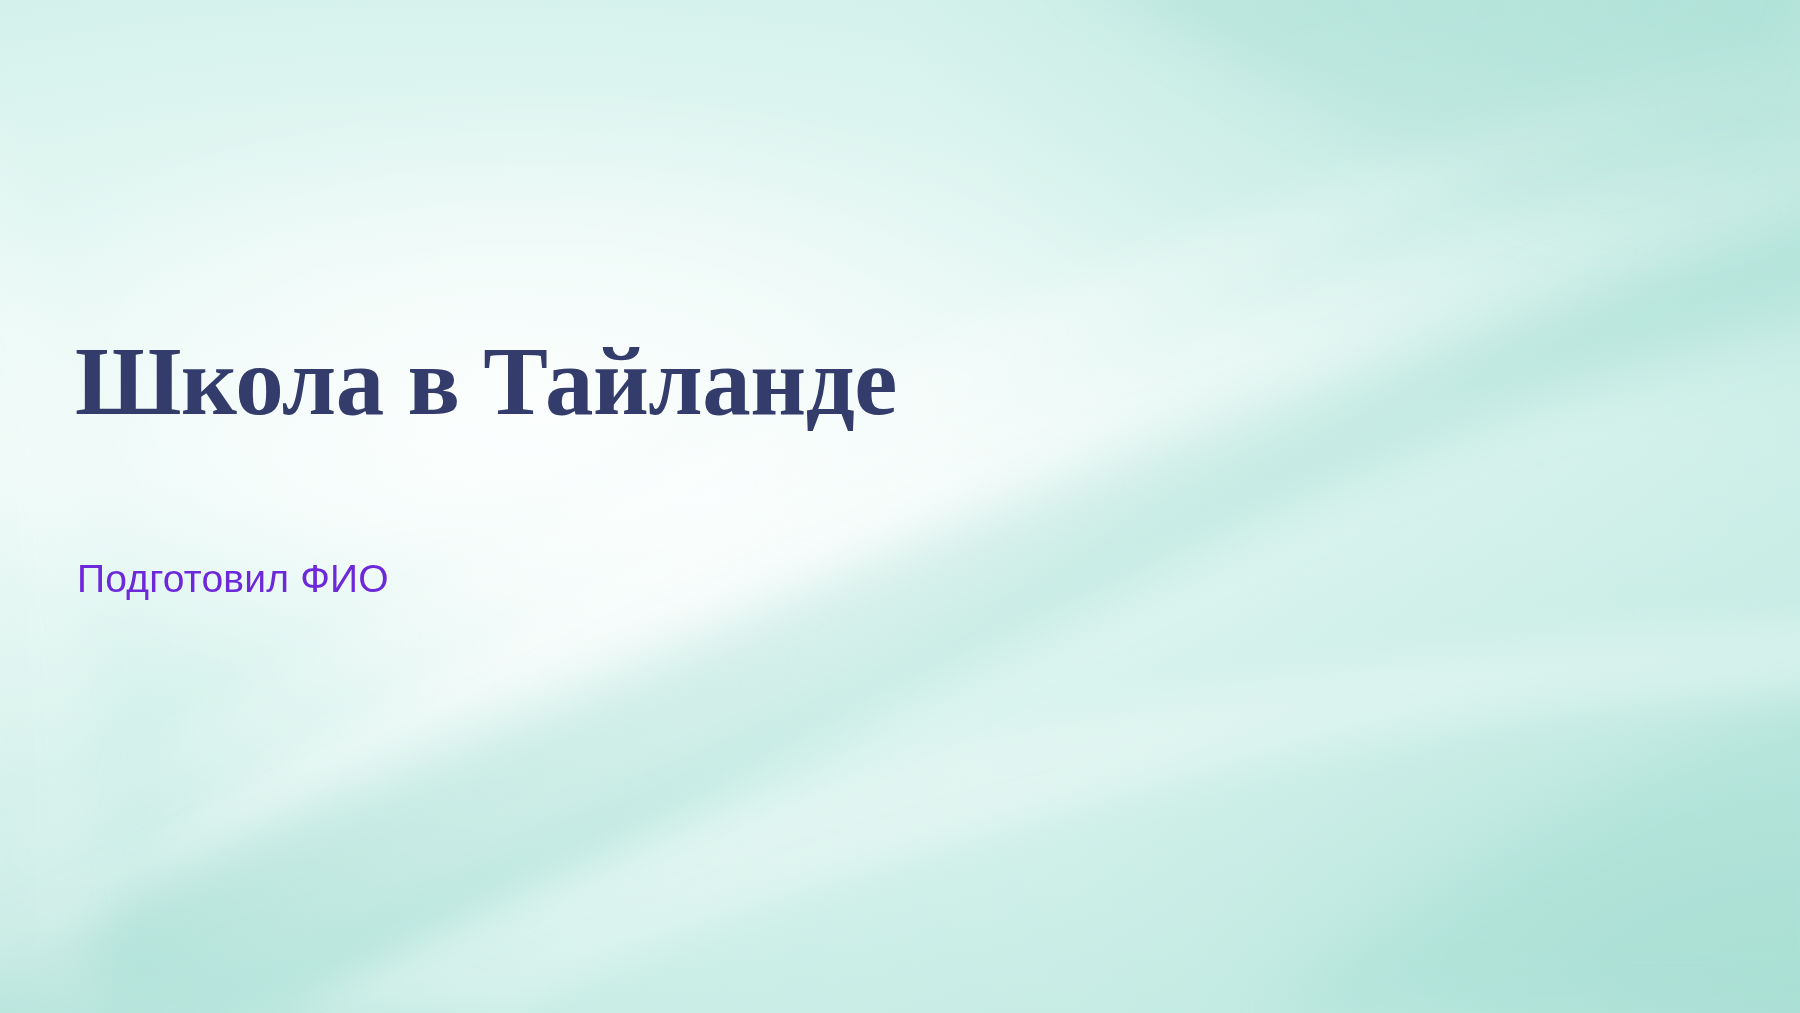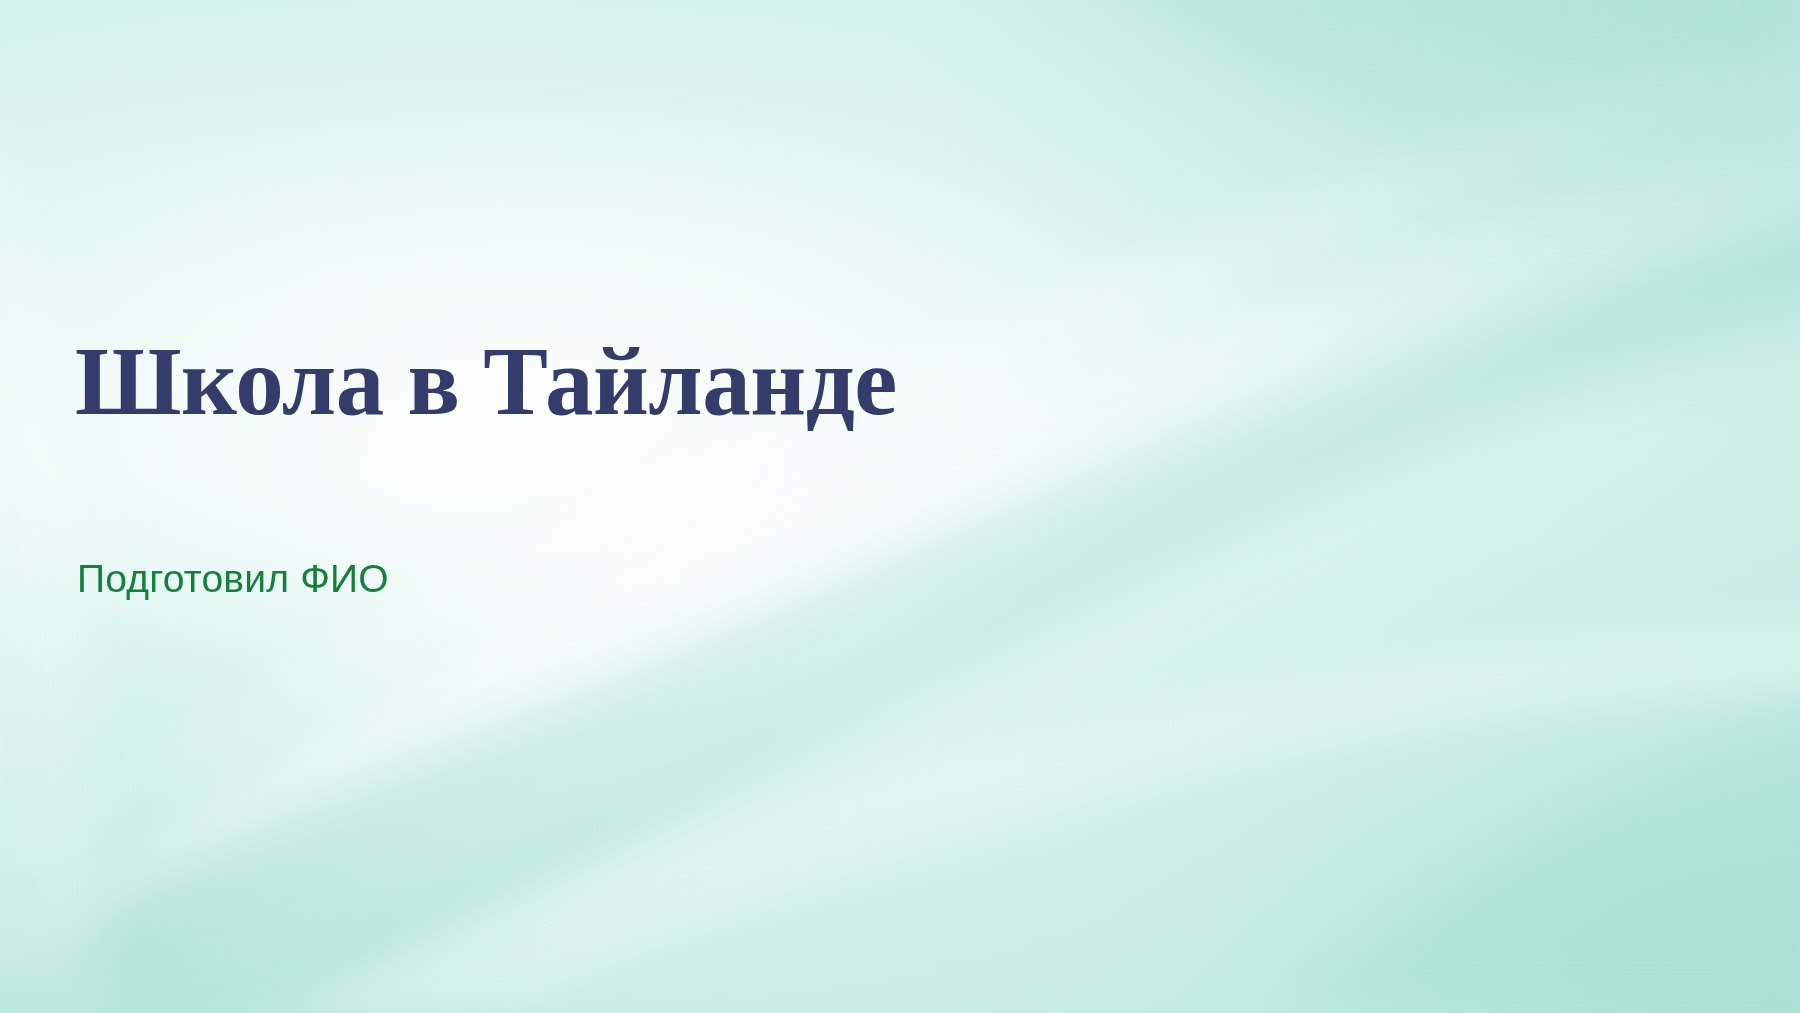--- a/index.html
+++ b/index.html
@@ -90,21 +90,21 @@
   .subtitle {
     position: absolute;
     left: 2px;
     top: 556px;
     margin: 0;
     font-family: "Liberation Sans", "DejaVu Sans", sans-serif;
     font-size: 39px;
     font-weight: 400;
     line-height: 1.2;
     letter-spacing: 0.2px;
-    color: #15803d;
+    color: #6d28d9;
     white-space: nowrap;
   }
 </style>
 </head>
 <body>
 
 <div class="slide">
 
   <div class="bg-base"></div>
   <div class="bg-tint-tr"></div>

